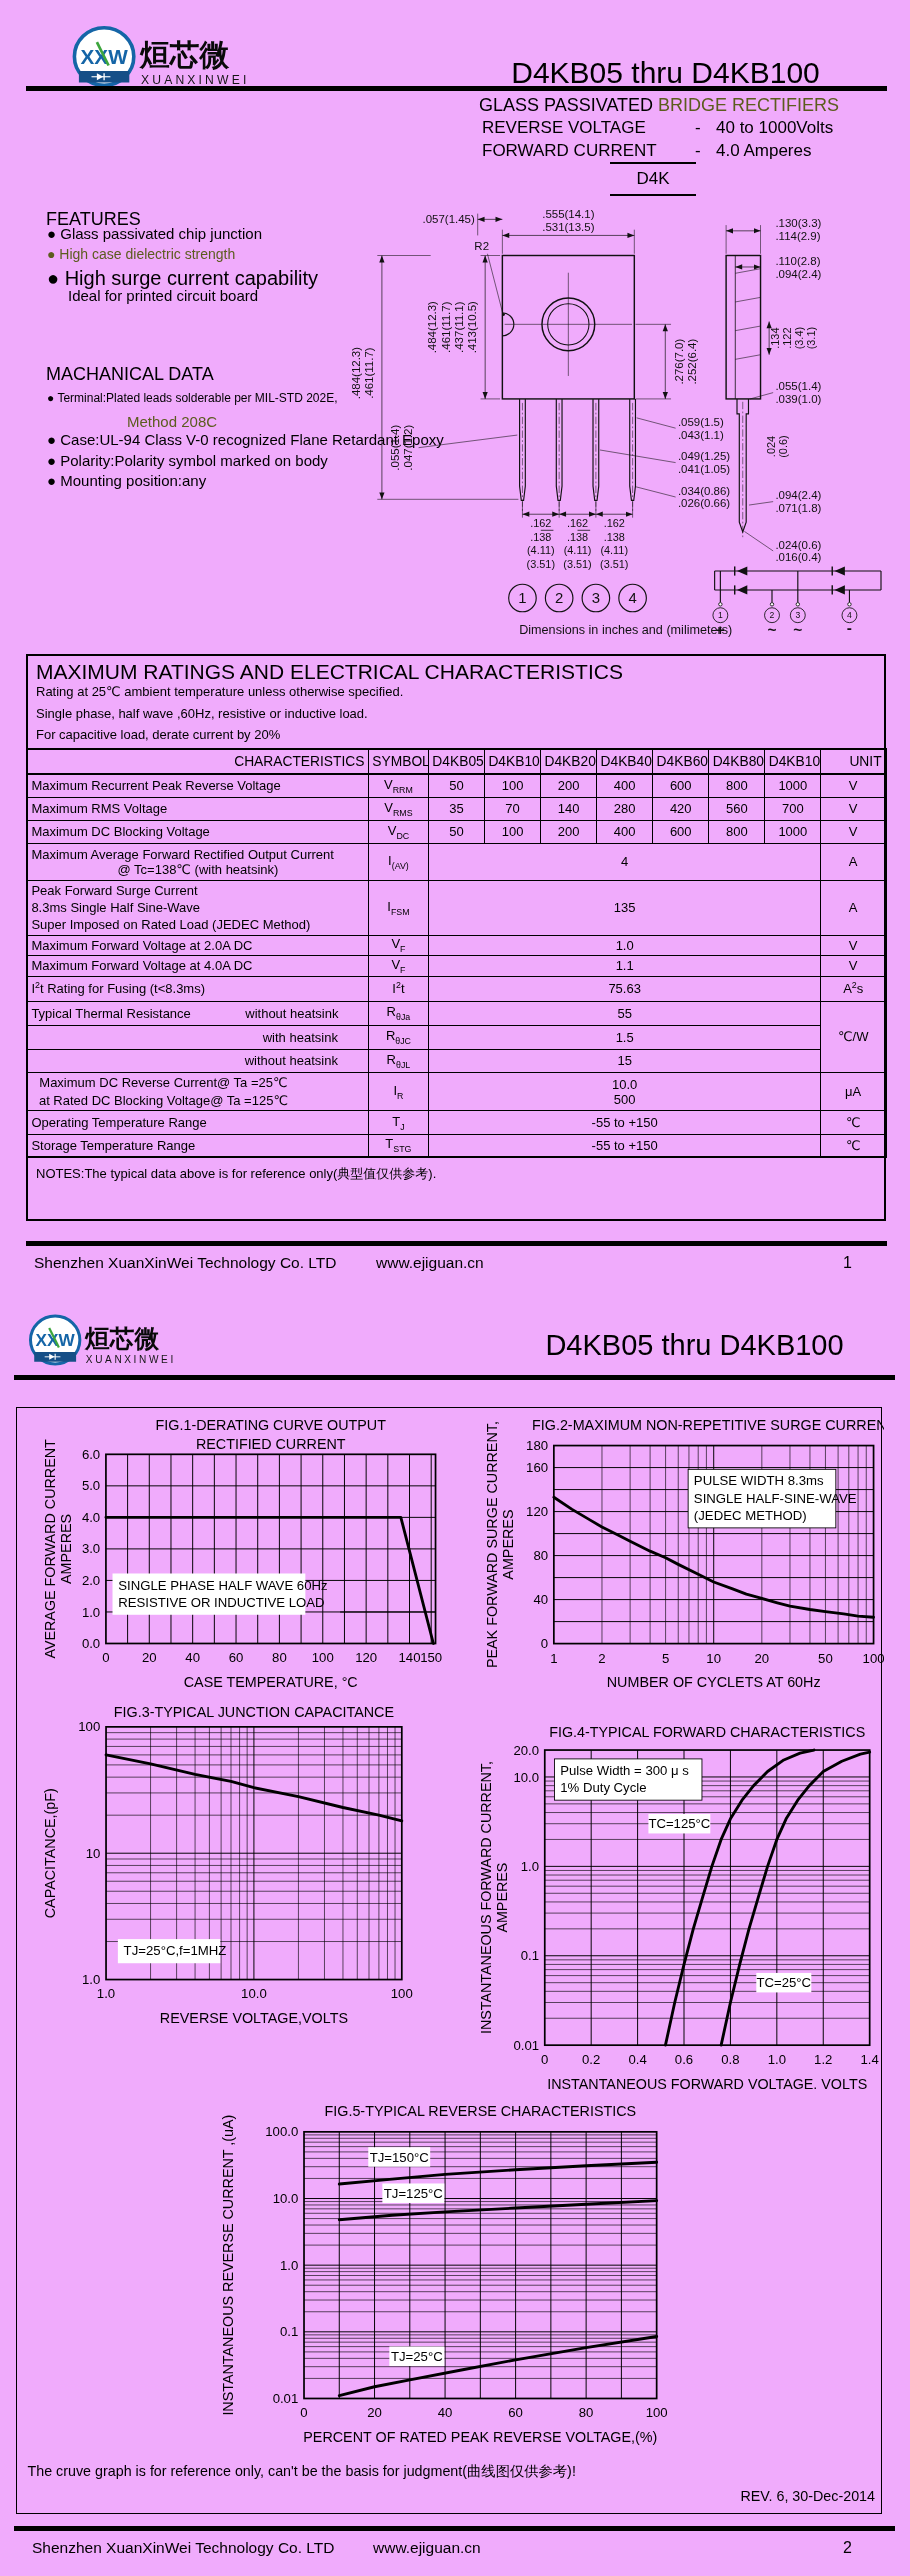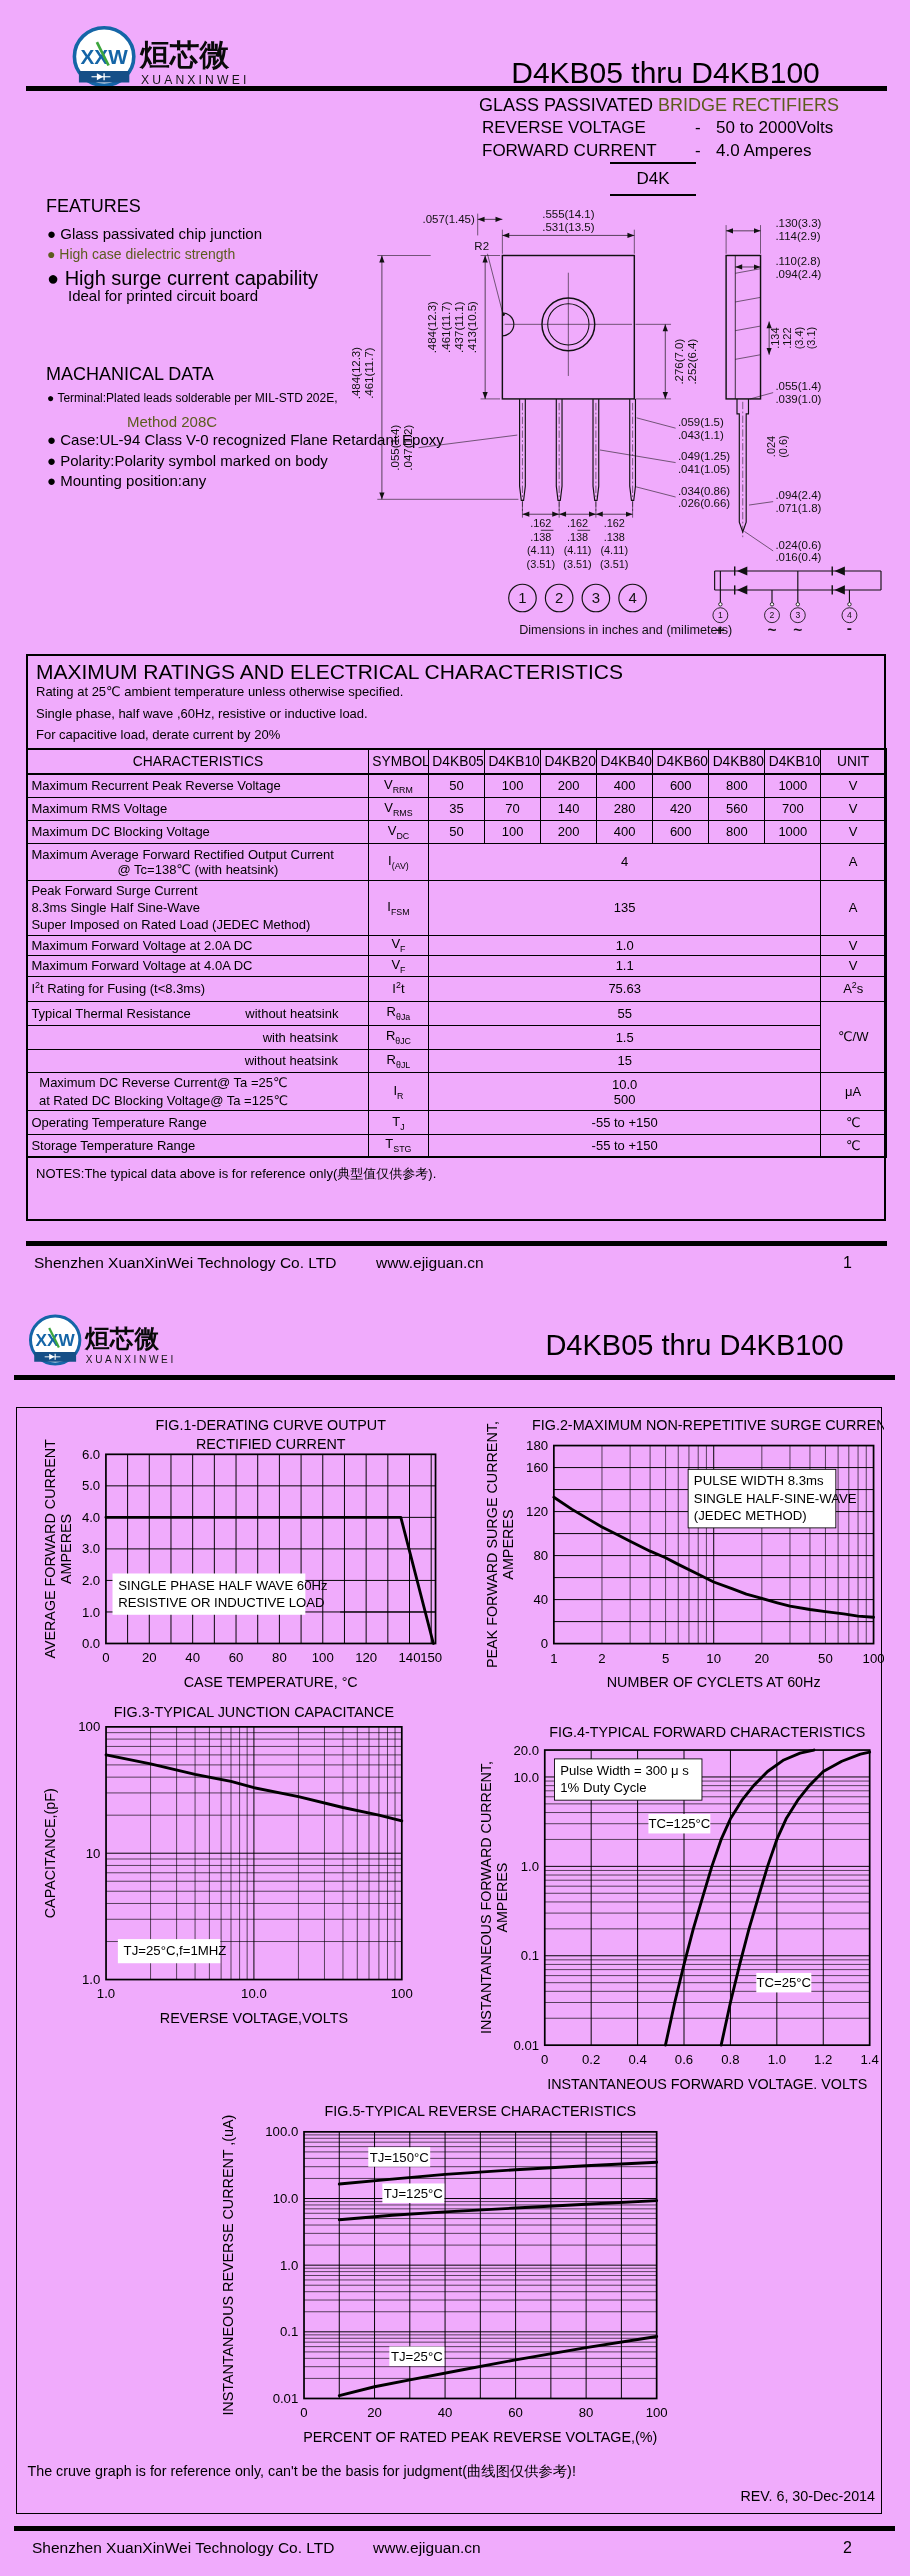--- a/index.html
+++ b/index.html
@@ -10,21 +10,21 @@
   .bold{font-weight:normal}
   .accent{color:#5c5c1e}
   .center{text-align:center}
   sub{font-size:68%}
   sup{font-size:68%}
   
   table.ratings{position:absolute;left:26px;top:748px;width:861px;border-collapse:collapse;
      table-layout:fixed;font-size:13px;color:#000}
   table.ratings{border:2.3px solid #000}
   table.ratings td{border:1.7px solid #000;padding:0 3.4px;overflow:hidden;vertical-align:middle}
-  table.ratings tr.head td{border-bottom:2.9px solid #000;text-align:center;font-size:13.8px}
+  table.ratings tr.head td{border-bottom:2.9px solid #000;text-align:right;font-size:13.8px}
   td.v,td.s,td.u{text-align:center}
   td.char{text-align:left;padding-left:5.7px}
   .cflex{display:flex;justify-content:space-between;padding-right:26px}
   .rline{display:flex;justify-content:center;padding-right:69px;line-height:18px}
   .stack div{line-height:17px}
   .chart{position:absolute}
   .panel{position:absolute;border:2.3px solid #000}
   .panel2{position:absolute;border:1.7px solid #000}
 </style>
 </head>
@@ -49,34 +49,34 @@
 
   <div class="abs bold" style="left:479px;top:95px;font-size:18px">
     <span>GLASS PASSIVATED</span>
     <span class="accent">BRIDGE RECTIFIERS</span>
   </div>
   <div class="abs" style="left:482px;top:118px;font-size:17px">
     <span>REVERSE VOLTAGE</span>
   </div>
   <span class="abs bold" style="left:695px;top:118px;font-size:17px">-</span>
   <div class="abs" style="left:716px;top:118px;font-size:17px">
-    <span class="bold">50 to 2000</span><span>Volts</span>
+    <span class="bold">40 to 1000</span><span>Volts</span>
   </div>
   <div class="abs" style="left:482px;top:141px;font-size:17px">
     <span>FORWARD CURRENT</span>
   </div>
   <span class="abs bold" style="left:695px;top:141px;font-size:17px">-</span>
   <div class="abs" style="left:716px;top:141px;font-size:17px">
     <span class="bold">4.0</span> <span>Amperes</span>
   </div>
   <div class="rule" style="left:610px;top:162px;width:86px;height:2.3px"></div>
   <div class="abs bold center" style="left:610px;top:169px;width:86px;font-size:17px">D4K</div>
   <div class="rule" style="left:610px;top:194px;width:86px;height:2.3px"></div>
 
-  <div class="abs bold" style="left:46px;top:196px;font-size:18px">FEATURES</div>
+  <div class="abs bold" style="left:46px;top:209px;font-size:18px">FEATURES</div>
   <div class="abs" style="left:47px;top:225px;font-size:15px">
     <span>●</span> <span>Glass passivated chip junction</span>
   </div>
   <div class="abs accent" style="left:47px;top:246px;font-size:14px">
     <span>●</span> <span>High case dielectric strength</span>
   </div>
   <div class="abs" style="left:47px;top:267px;font-size:20px">
     <span>●</span> <span>High surge current capability</span>
   </div>
   <div class="abs" style="left:68px;top:287px;font-size:15px">Ideal for printed circuit board</div>

